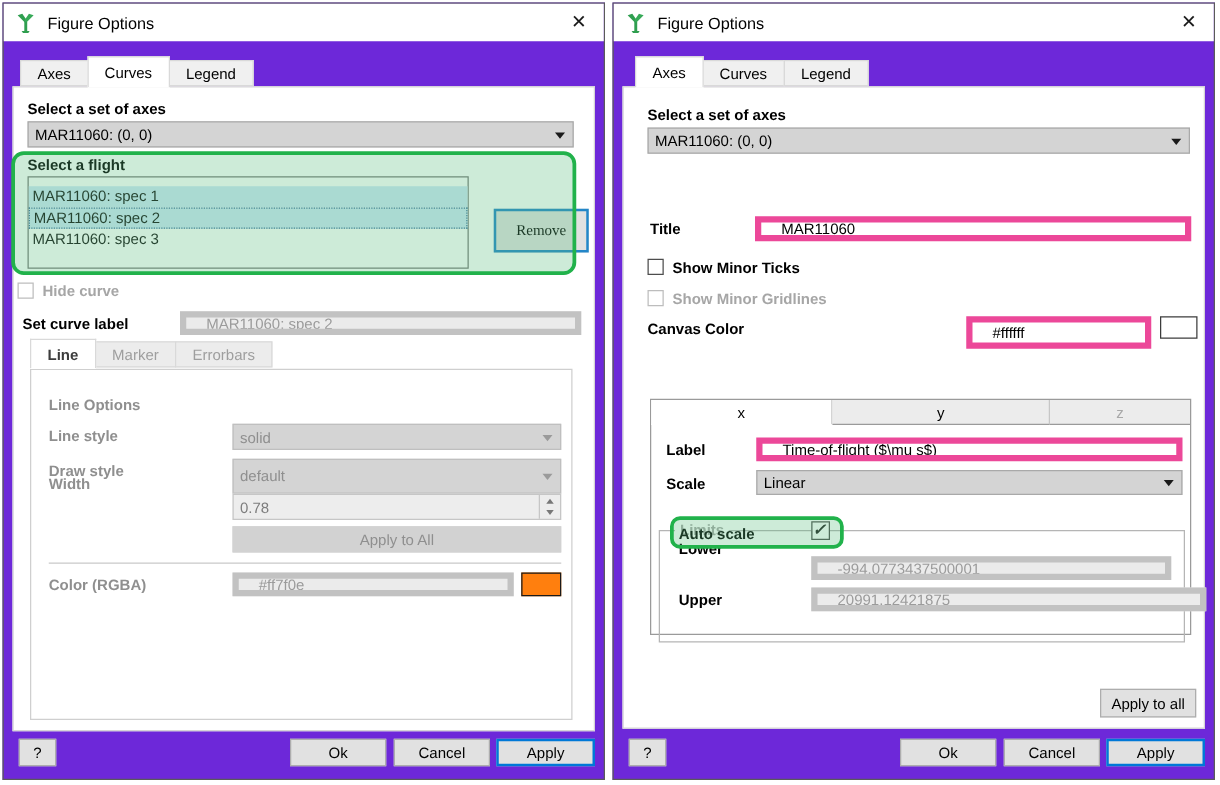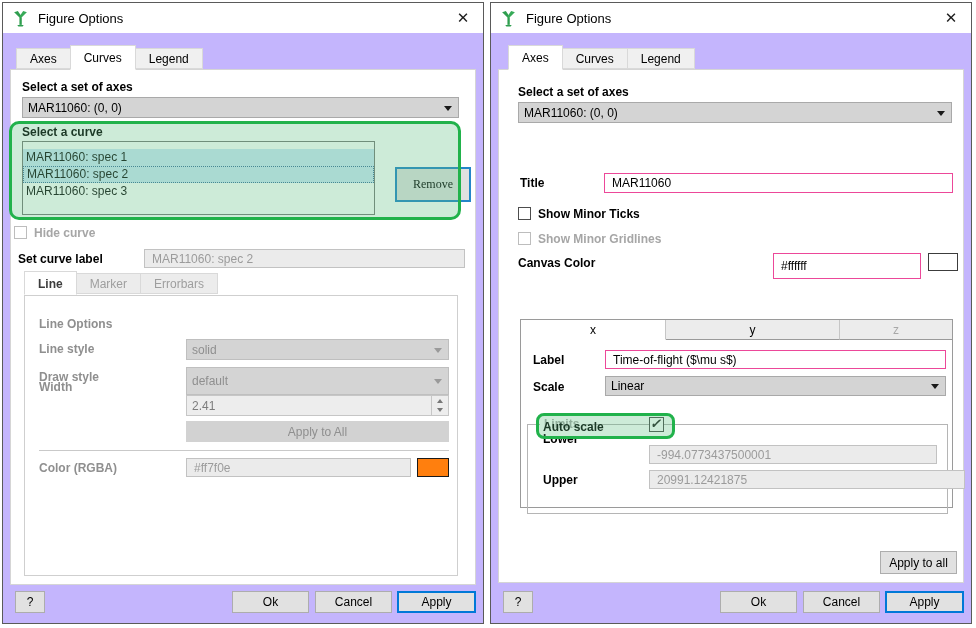--- a/index.html
+++ b/index.html
@@ -1,34 +1,34 @@
 <!DOCTYPE html>
 <html><head>
 <meta charset="utf-8">
 <style>
   html,body{width:976px;height:628px;margin:0;background:#ffffff;overflow:hidden;
     font-family:"Liberation Sans",sans-serif;font-size:12px;color:#000;}
   *{box-sizing:border-box;}
-  .dialog{position:absolute;top:2px;width:482px;height:622px;background:#c4b5fd;border:1px solid #5a5a5a;}
+  .dialog{position:absolute;top:2px;width:482px;height:622px;background:#6d28d9;border:1px solid #5a5a5a;}
   #dlg-left{left:2px;} #dlg-right{left:490px;}
   .titlebar{position:absolute;left:0;top:0;right:0;height:30px;background:#ffffff;display:flex;align-items:center;padding:0 9px;}
   .app-icon{width:17px;height:17px;margin-right:9px;flex:0 0 auto;}
   .title-text{font-size:13px;color:#000;}
   .close-btn{margin-left:auto;font-size:15px;color:#1a1a1a;width:22px;text-align:center;cursor:default;line-height:22px;}
   .tabbar{position:absolute;display:flex;align-items:flex-end;z-index:4;}
   .tab{background:#f0f0f0;border:1px solid #d9d9d9;height:21px;padding:3px 13px 0;white-space:nowrap;}
   .tab + .tab{margin-left:-1px;}
   .tab.active{background:#fff;height:25px;padding-top:5px;margin-bottom:-1px;border-bottom:1px solid #fff;z-index:5;position:relative;}
   .tab.subactive{background:#fff;height:24px;padding-top:5px;margin-bottom:-1px;border-bottom:1px solid #fff;z-index:5;position:relative;color:#3c3c3c;font-weight:700;}
   .tab.dim{color:#9e9e9e;background:#ececec;}
   .pane{position:absolute;background:#fff;border:1px solid #d5d5d5;z-index:1;}
   .lbl{position:absolute;font-weight:700;white-space:nowrap;color:#000;}
   .lbl.dis{color:#a6a6a6;}
   .lbl.gray{color:#8f8f8f;}
-  .field{position:absolute;background:#fff;border:1px solid #ec4899;padding:0 7px;display:flex;align-items:center;overflow:hidden;white-space:nowrap;}
+  .field{position:absolute;background:#fff;border:5px solid #ec4899;padding:0 16px;display:flex;align-items:center;overflow:hidden;white-space:nowrap;}
   .field.dis{background:#ebebeb;border-color:#c2c2c2;color:#9b9b9b;}
   .combo{position:absolute;background:#d4d4d4;border:1px solid #a9a9a9;padding:0 20px 0 5px;display:flex;align-items:center;white-space:nowrap;}
   .combo .arr{position:absolute;right:6px;top:50%;margin-top:-2px;width:0;height:0;border-left:4px solid transparent;border-right:4px solid transparent;border-top:5px solid #1a1a1a;}
   .combo.dis{color:#8f8f8f;border-color:#bfbfbf;}
   .combo.dis .arr{border-top-color:#9a9a9a;}
   .spin{position:absolute;background:#ededed;border:1px solid #c6c6c6;padding:0 20px 0 5px;display:flex;align-items:center;color:#7d7d7d;}
   .spin .btns{position:absolute;right:0;top:0;bottom:0;width:17px;border-left:1px solid #c6c6c6;display:flex;flex-direction:column;}
   .spin .btns i{flex:1;display:flex;align-items:center;justify-content:center;}
   .spin .tri-up{width:0;height:0;border-left:3px solid transparent;border-right:3px solid transparent;border-bottom:4px solid #777;}
   .spin .tri-dn{width:0;height:0;border-left:3px solid transparent;border-right:3px solid transparent;border-top:4px solid #777;}
@@ -75,21 +75,21 @@
     <div class="tab">Legend</div>
   </div>
 
   <div class="pane" style="left:7px;top:66px;width:466px;height:516px;">
     <div class="lbl" style="left:11px;top:10px;">Select a set of axes</div>
     <div class="combo" style="left:11px;top:27px;width:437px;height:21px;">
       <span>MAR11060: (0, 0)</span>
       <i class="arr"></i>
     </div>
 
-    <div class="lbl" style="left:11px;top:55px;">Select a curve</div>
+    <div class="lbl" style="left:11px;top:55px;">Select a flight</div>
     <div class="listbox" style="left:11px;top:71px;width:353px;height:74px;">
       <div class="li sel">MAR11060: spec 1</div>
       <div class="li sel foc">MAR11060: spec 2</div>
       <div class="li">MAR11060: spec 3</div>
     </div>
     <div class="btn focusblue" style="left:384px;top:97px;width:76px;height:35px;font-family:Liberation Serif, serif;">Remove</div>
     <div class="overlay" style="left:-2px;top:51px;width:452px;height:99px;"></div>
 
     <span class="cb dis" style="left:3px;top:156px;"></span>
     <div class="lbl dis" style="left:23px;top:156px;">Hide curve</div>
@@ -112,21 +112,21 @@
       </div>
 
       <div class="lbl gray" style="left:14px;top:74px;">Draw style</div>
       <div class="combo dis" style="left:161px;top:71px;width:263px;height:28px;">
         <span>default</span>
         <i class="arr"></i>
       </div>
 
       <div class="lbl gray" style="left:14px;top:84px;">Width</div>
       <div class="spin" style="left:161px;top:99px;width:263px;height:21px;">
-        <span>2.41</span>
+        <span>0.78</span>
         <span class="btns">
           <i>
               <b class="tri-up"></b>
             </i>
           <i>
               <b class="tri-dn"></b>
             </i>
         </span>
       </div>
 

